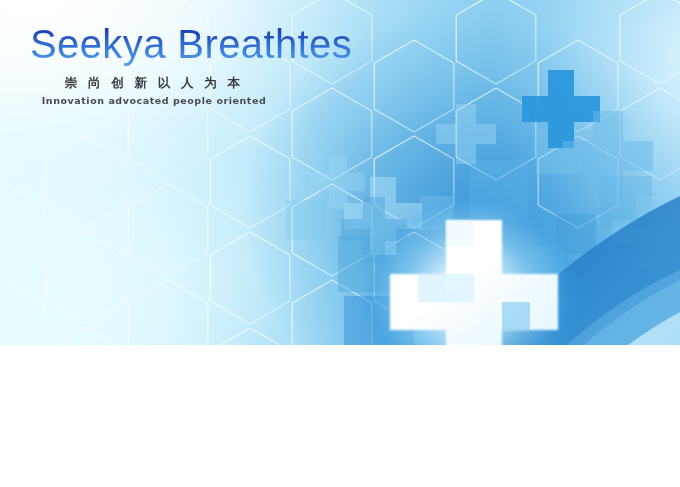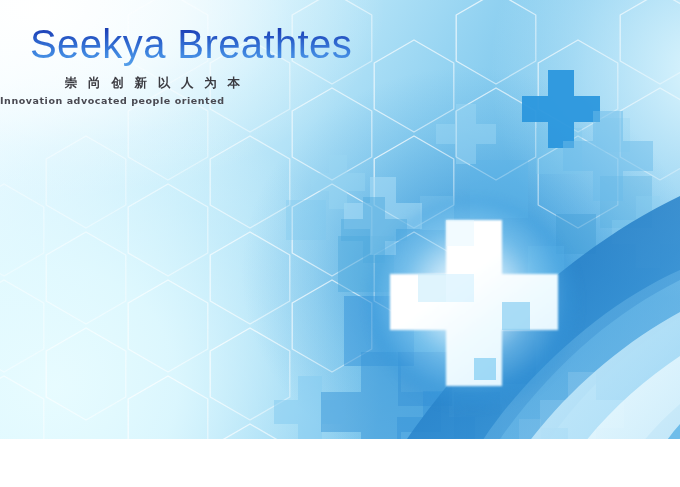--- a/index.html
+++ b/index.html
@@ -8,21 +8,21 @@
     background: #ffffff;
   }
   body {
     font-family: "Liberation Sans", sans-serif;
   }
 
   
   #poster {
     position: relative;
     width: 680px;
-    height: 439px;
+    height: 345px;
     overflow: hidden;
     background: #bfe4f5;
   }
 
   
   .bg-layer {
     position: absolute;
     inset: 0;
     pointer-events: none;
   }
@@ -158,21 +158,21 @@
     font-family: "DejaVu Sans", sans-serif;
     font-size: 12.5px;
     font-weight: 700;
     letter-spacing: 3.2px;
     color: #3b3b41;
     white-space: nowrap;
   }
   #tagline-en {
     margin: 3px 0 0 0;
     padding: 0 52px 0 0;
-    text-align: left;
+    text-align: center;
     font-family: "DejaVu Sans", sans-serif;
     font-size: 9.5px;
     font-weight: 600;
     letter-spacing: 0.55px;
     color: #4a4a52;
     white-space: nowrap;
   }
 </style>
 </head>
 <body>

